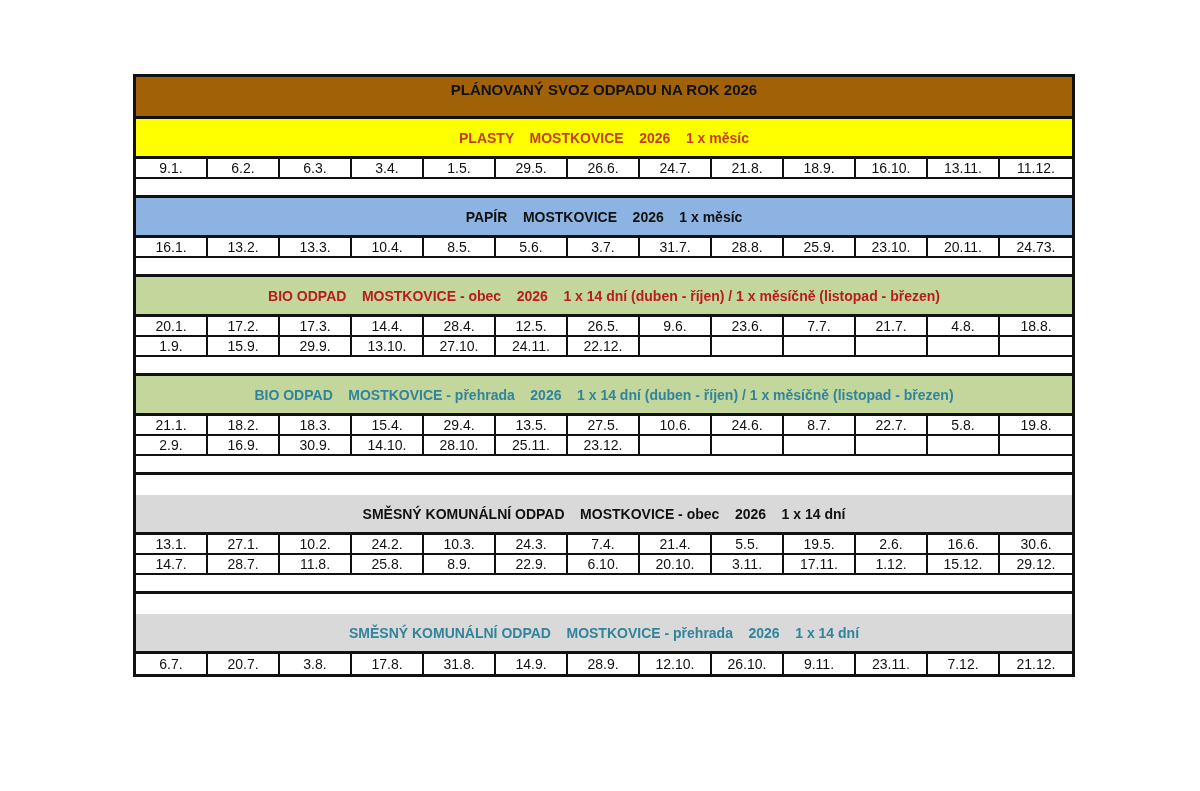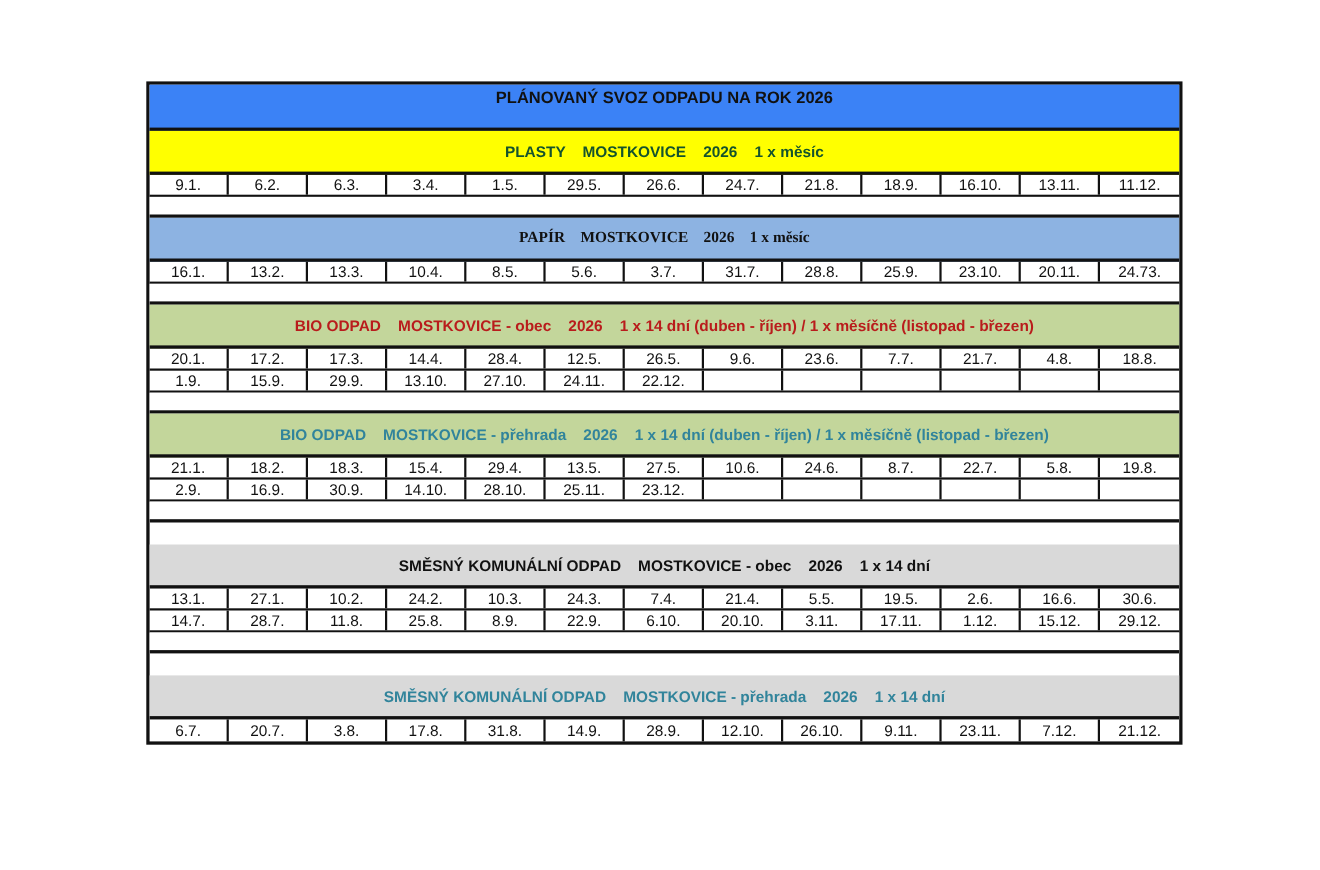--- a/index.html
+++ b/index.html
@@ -17,21 +17,21 @@
     .sheet {
       position: absolute;
       left: 133px;
       top: 74px;
       width: 936px;
       border: 3px solid #111;
       background: #fff;
     }
     .title-row {
       height: 42px;
-      background: #3b82f6;
+      background: #a16207;
       border-bottom: 3px solid #111;
       display: flex;
       align-items: flex-start;
       justify-content: center;
       padding-top: 4px;
       box-sizing: border-box;
       font-weight: bold;
       font-size: 15px;
       color: #111;
     }
@@ -39,22 +39,22 @@
       height: 40px;
       display: flex;
       align-items: center;
       justify-content: center;
       font-weight: bold;
       font-size: 14px;
       border-bottom: 3px solid #111;
       box-sizing: border-box;
       white-space: pre;
     }
-    .hdr-yellow { background: #ffff00; color: #14532d; }
-    .hdr-blue { background: #8db3e2; color: #111; font-family: Liberation Serif, serif; }
+    .hdr-yellow { background: #ffff00; color: #c2410c; }
+    .hdr-blue { background: #8db3e2; color: #111; }
     .hdr-green { background: #c3d69b; color: #b91c1c; }
     .hdr-green.teal, .hdr-gray.teal { color: #31849b; }
     .hdr-gray { background: #d9d9d9; color: #111; margin-top: 20px; }
 
     .date-row {
       display: grid;
       grid-template-columns: repeat(13, 1fr);
       height: 20px;
       border-bottom: 2px solid #111;
       box-sizing: border-box;

